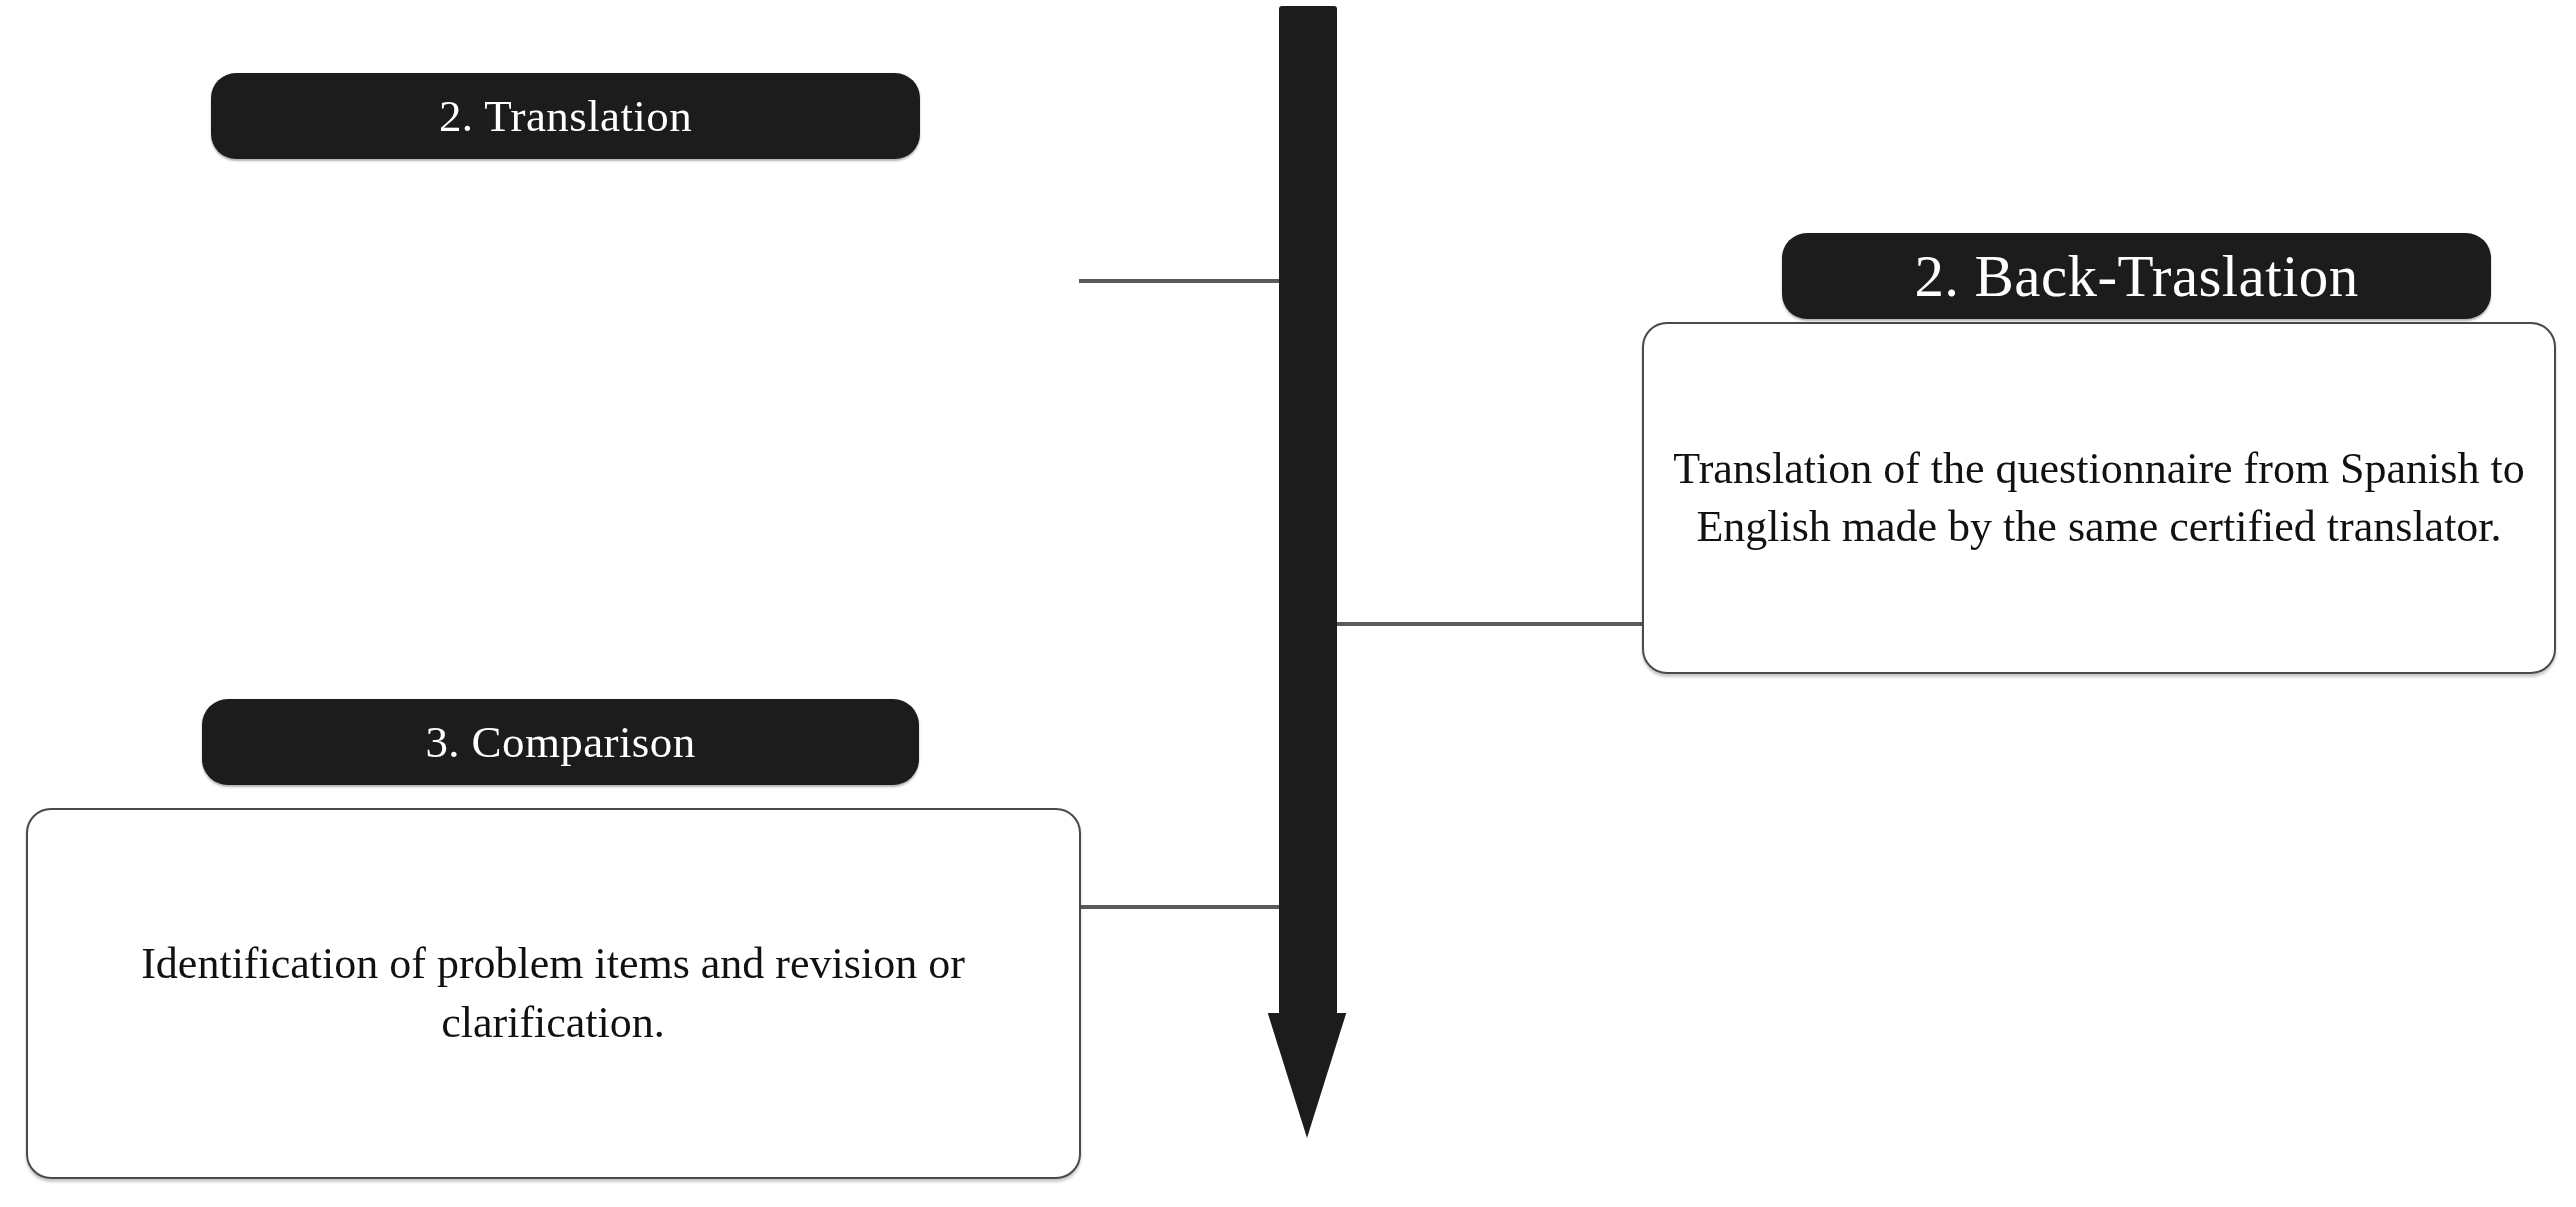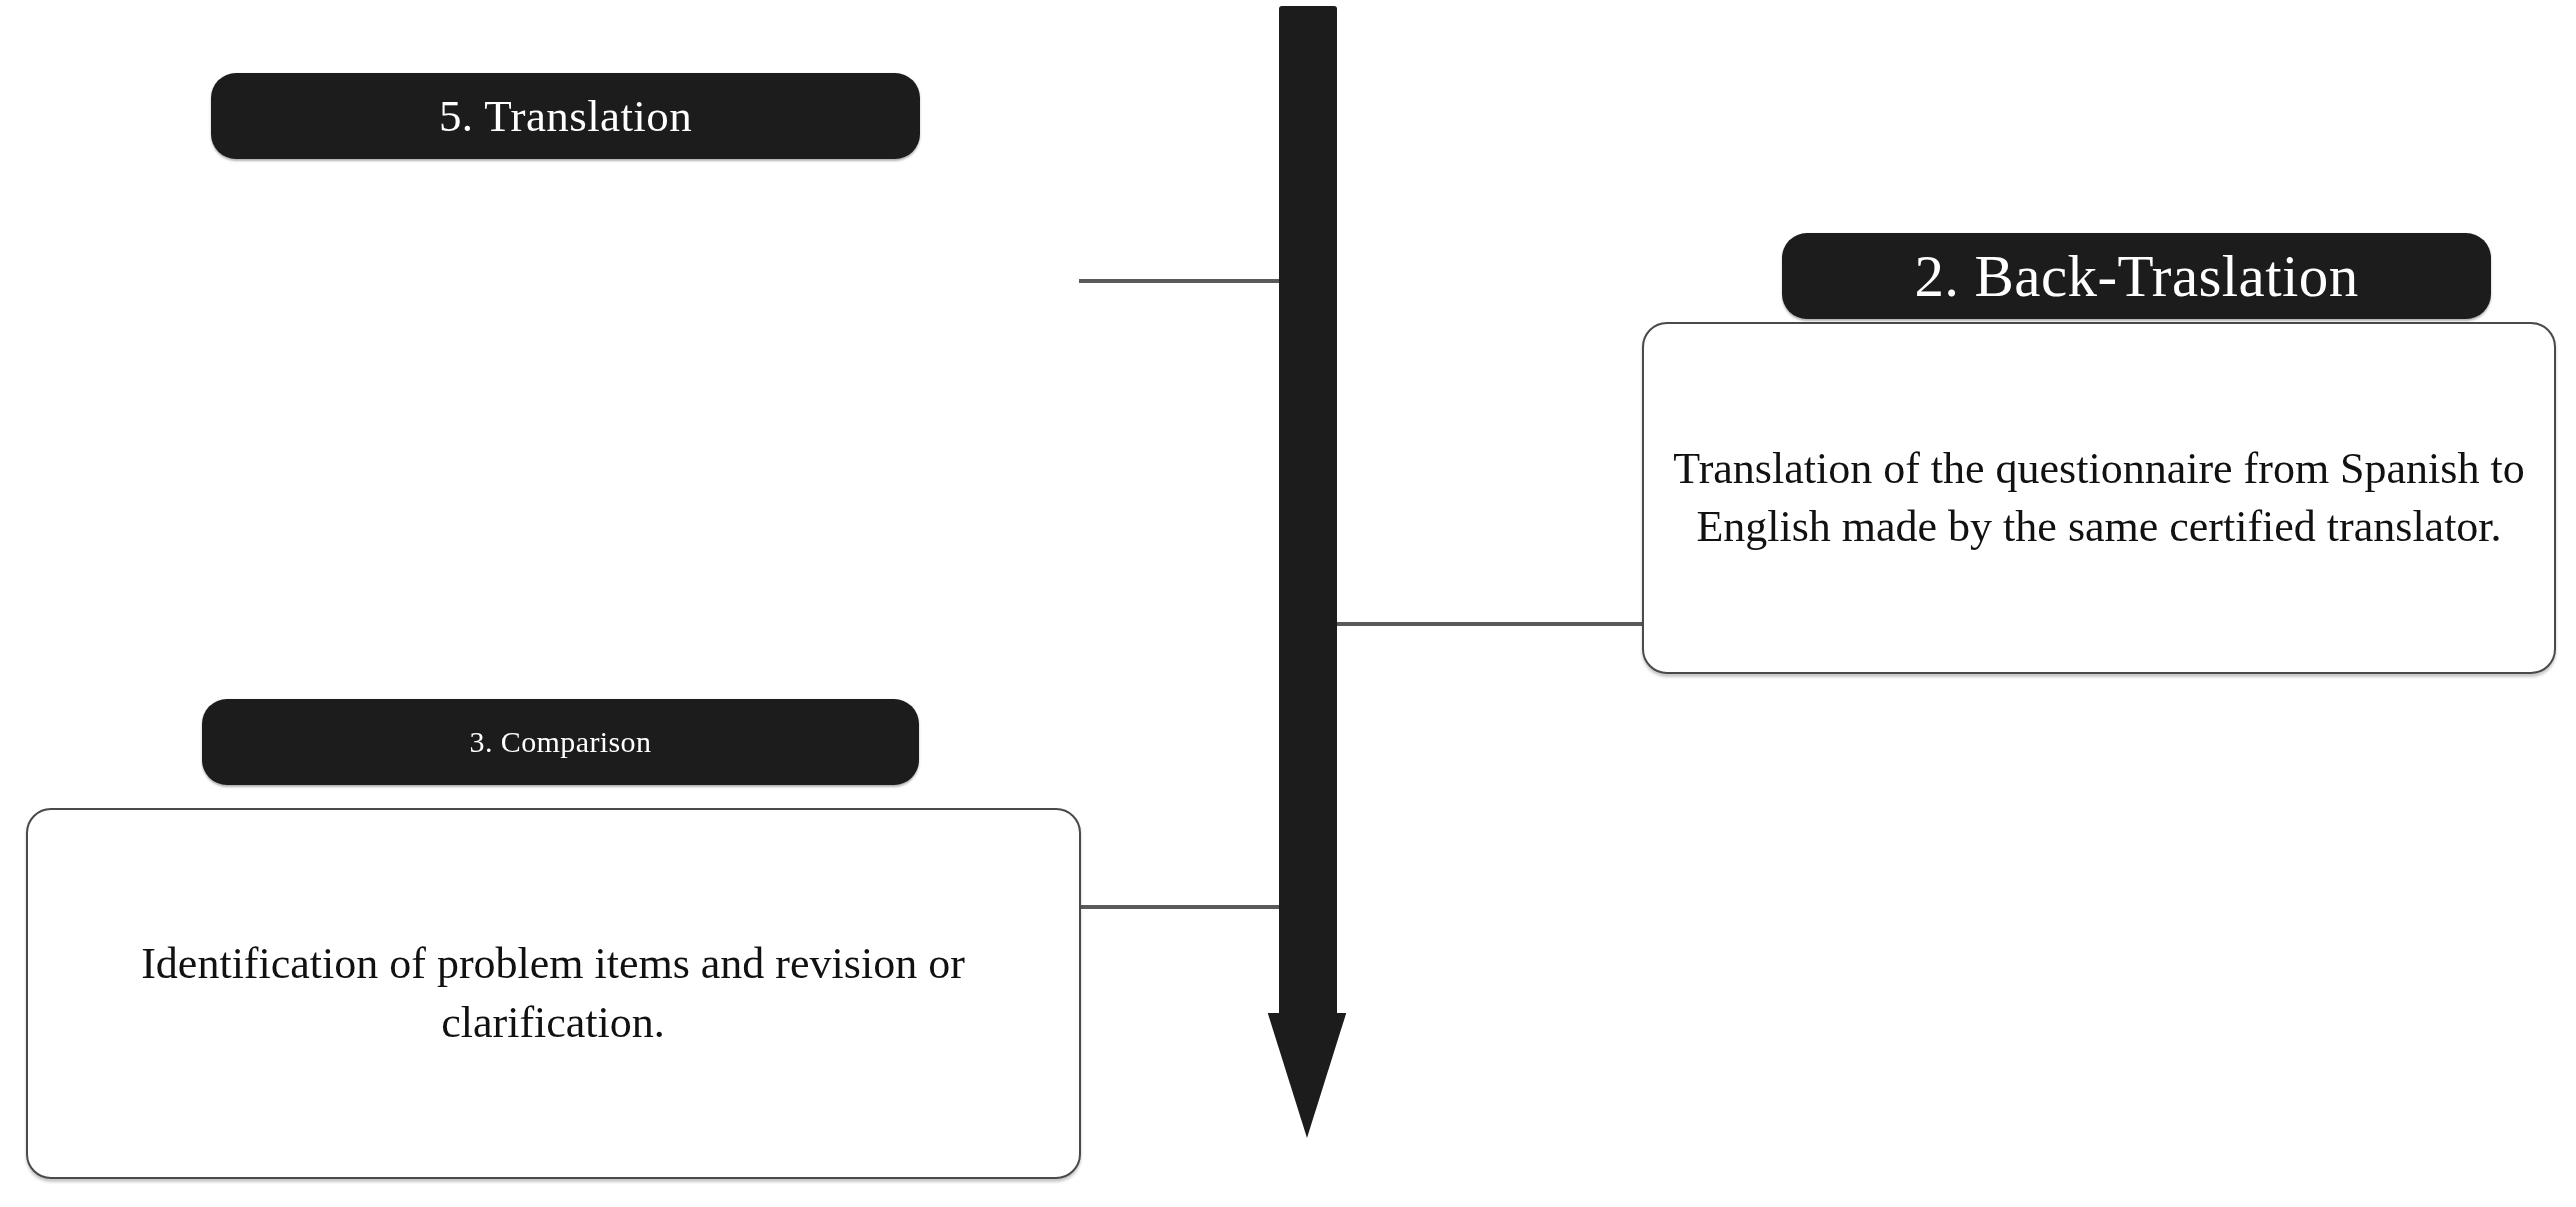--- a/index.html
+++ b/index.html
@@ -80,33 +80,33 @@
 
 <div id="canvas">
 
   <div class="connector" style="left:1079px; top:279px; width:202px;"></div>
 
   <div class="connector" style="left:1334px; top:622px; width:311px;"></div>
 
   <div class="connector" style="left:1079px; top:905px; width:202px;"></div>
 
   <div class="step-header" style="left:211px; top:73px; width:709px; height:86px; font-size:45px;">
-    <span>5.  Translation</span>
+    <span>2.  Translation</span>
   </div>
 
 
   <div class="step-header" style="left:1782px; top:233px; width:709px; height:86px; font-size:59px;">
     <span>2. Back-Traslation</span>
   </div>
 
   <div class="step-body" style="left:1642px; top:322px; width:914px; height:352px;justify-content:flex-end;">
     <div class="body-text" style="font-size:44px;">Translation of the questionnaire from Spanish to English made by the same certified translator.</div>
   </div>
 
-  <div class="step-header" style="left:202px; top:699px; width:717px; height:86px; font-size:30px;">
+  <div class="step-header" style="left:202px; top:699px; width:717px; height:86px; font-size:45px;border-radius:26px;">
     <span>3. Comparison</span>
   </div>
 
   <div class="step-body" style="left:25.5px; top:808px; width:1055px; height:371px;">
     <div class="body-text" style="font-size:44px;">Identification of problem items and revision or clarification.</div>
   </div>
 
   <div class="arrow-shaft" style="left:1279px; top:5.8px; width:58px; height:1013px;"></div>
 
   <div class="arrow-head" style="left:1266px; top:1013px; width:82px; height:125px;">

